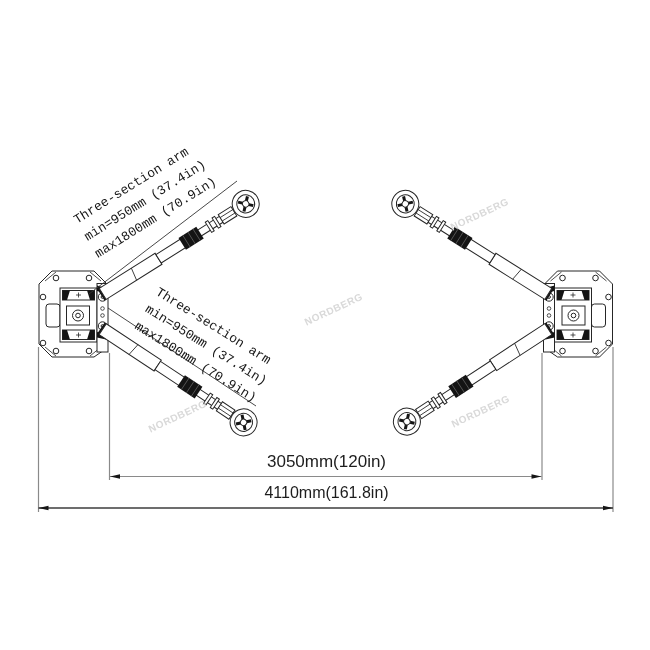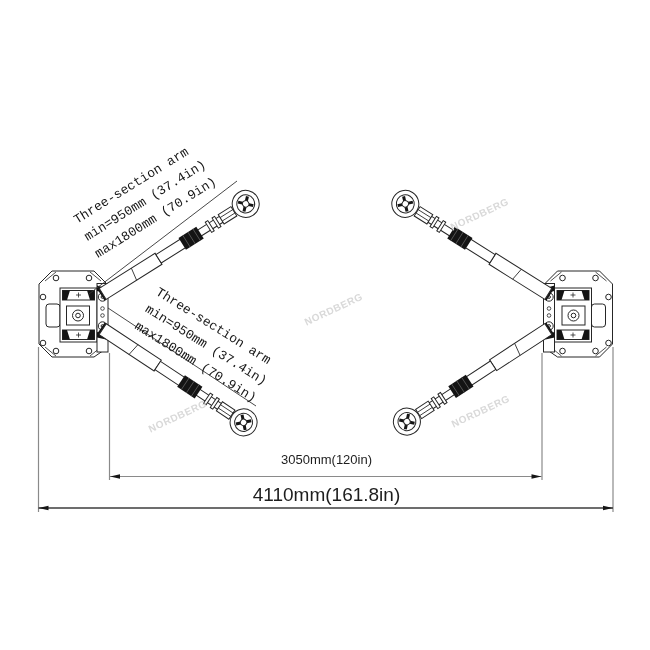--- a/index.html
+++ b/index.html
@@ -28,22 +28,22 @@
     color:#161616;white-space:nowrap;
     transform-origin:0 0;
   }
   .arm-label-a{left:70px;top:213px;transform:rotate(-32deg);}
   .arm-label-b{left:162px;top:283px;transform:rotate(32deg);}
 
   .dim-label{
     position:absolute;left:245px;width:163px;text-align:center;
     color:#1d1d1d;white-space:nowrap;
   }
-  .dim-label-inner{top:452px;font-size:13px;}
-  .dim-label-outer{top:484px;font-size:19px;}
+  .dim-label-inner{top:452px;font-size:17px;}
+  .dim-label-outer{top:484px;font-size:16px;}
 
   .watermark{
     position:absolute;
     font-family:"Liberation Sans", sans-serif;
     font-size:10px;font-weight:bold;letter-spacing:0.6px;
     color:var(--watermark,#d9d9d9);
     white-space:nowrap;
     transform:rotate(-25deg);
     transform-origin:left center;
   }

